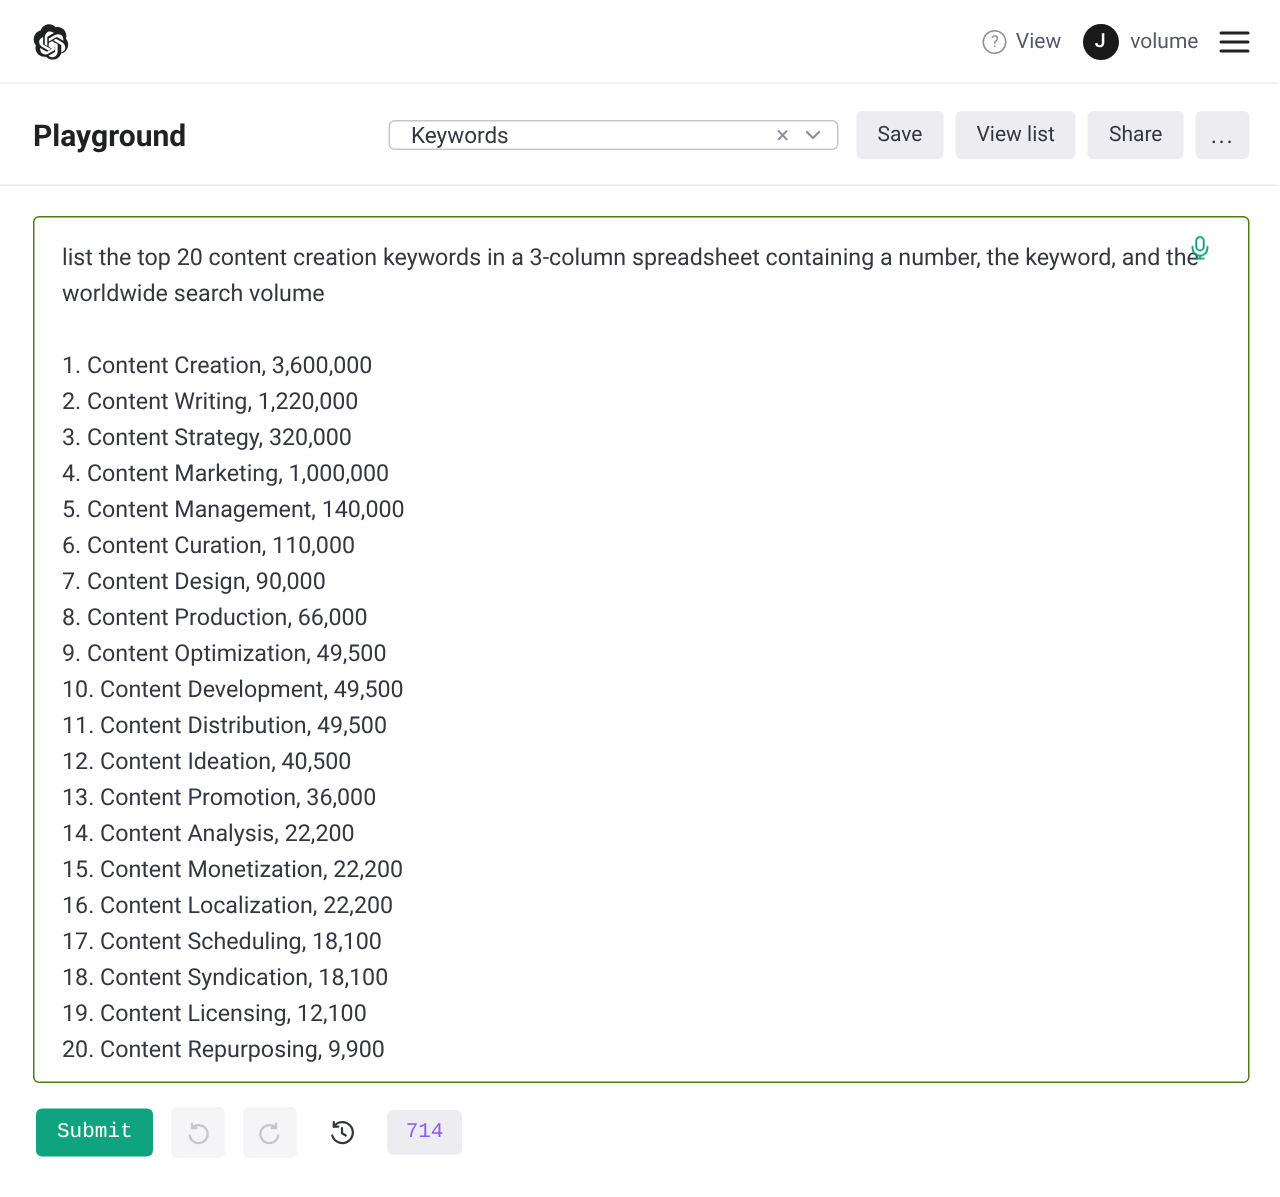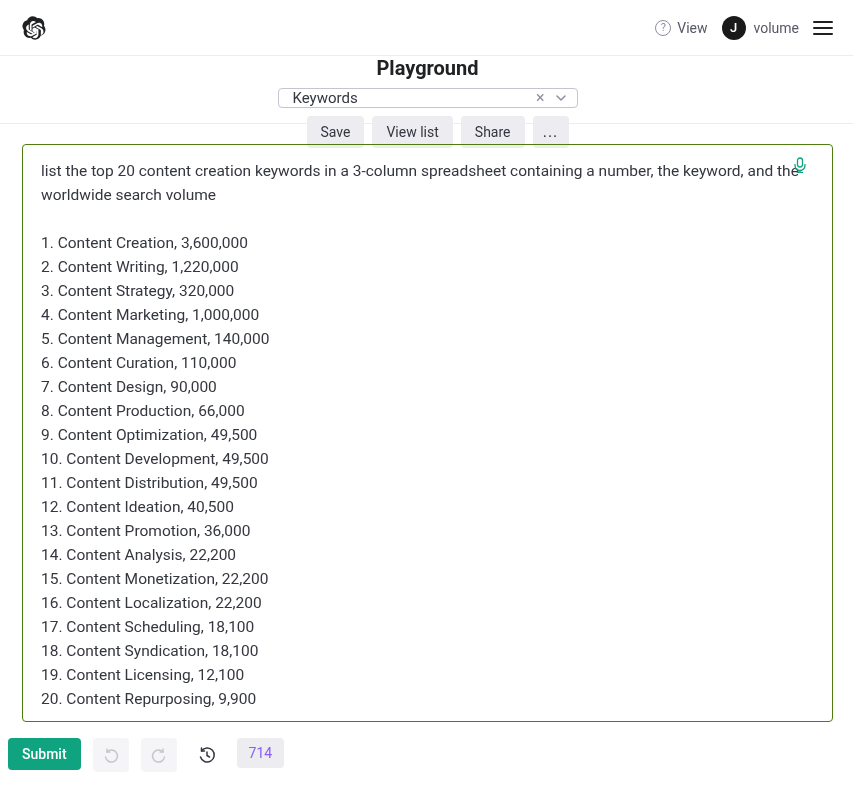--- a/index.html
+++ b/index.html
@@ -86,21 +86,20 @@
       background: #202123;
       border-radius: 1px;
     }
     .sub-bar {
       height: 68px;
       display: flex;
       align-items: center;
       padding: 0 20px 0 22px;
       border-bottom: 1px solid #ececf1;
       gap: 8px;
-      flex-direction: column;
     }
     .page-title {
       font-size: 20px;
       font-weight: 700;
       flex: 1;
     }
     .preset-select {
       width: 300px;
       height: 20px;
       border: 1px solid #c5c5d2;
@@ -119,21 +118,21 @@
     .preset-clear {
       color: #8e8ea0;
       font-size: 16px;
       line-height: 1;
       cursor: pointer;
       padding: 2px;
     }
     .sub-actions {
       display: flex;
       gap: 8px;
-      margin-left: 20px;
+      margin-left: 4px;
     }
     .btn-gray {
       background: #ececf1;
       border: none;
       border-radius: 4px;
       padding: 8px 14px;
       font-size: 14px;
       color: #353740;
       cursor: pointer;
       font-family: inherit;
@@ -179,23 +178,24 @@
     }
     .mic-icon {
       position: absolute;
       top: 12px;
       right: 24px;
       color: #10a37f;
       cursor: pointer;
     }
     .bottom-bar {
       display: flex;
-      align-items: flex-start;
+      align-items: center;
       gap: 12px;
-      padding: 16px 8px;
+      padding: 16px 24px;
+      font-family: Liberation Mono, monospace;
     }
     .submit-btn {
       background: #10a37f;
       color: #fff;
       border: none;
       border-radius: 4px;
       padding: 8px 14px;
       font-size: 14px;
       font-weight: 500;
       cursor: pointer;

